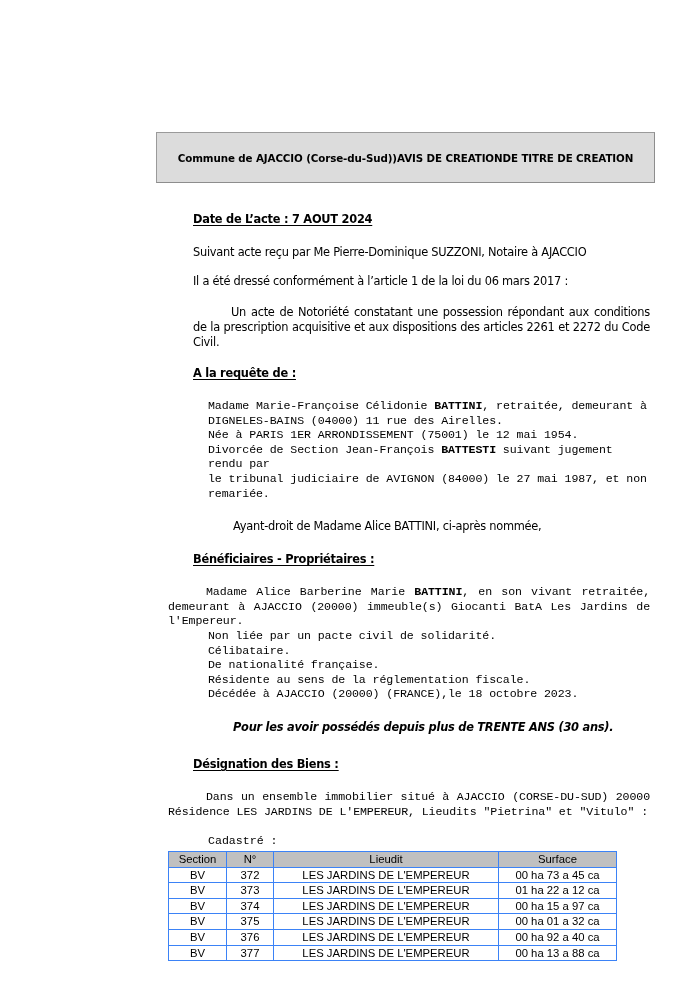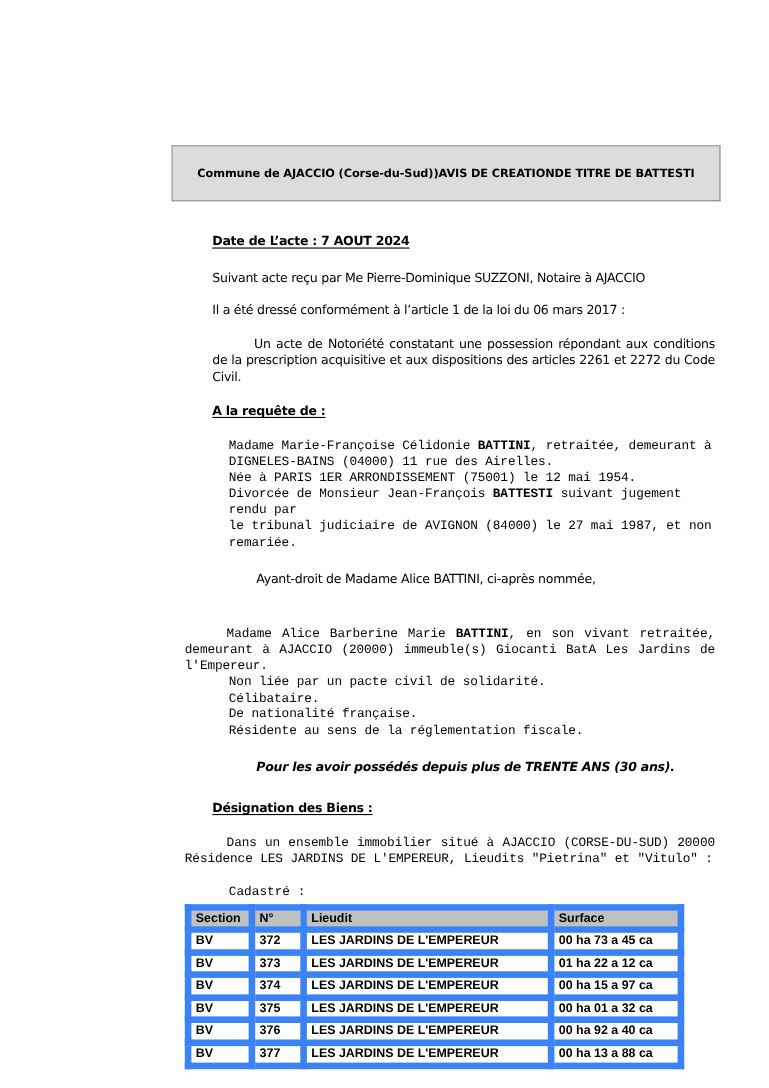--- a/index.html
+++ b/index.html
@@ -109,46 +109,46 @@
   .cad-table {
     margin-top: 3px;
     border-collapse: collapse;
     table-layout: fixed;
     width: 448px;
     font-family: "Liberation Sans", sans-serif;
     font-size: 11.3px;
     color: #000;
   }
   .cad-table th, .cad-table td {
-    border: 6px solid #3b82f6;
+    border: 1px solid #3b82f6;
     padding: 0 4px;
     height: 14.6px;
     line-height: 14.6px;
-    text-align: left;
-    font-weight: bold;
+    text-align: center;
+    font-weight: normal;
     white-space: nowrap;
     overflow: hidden;
   }
   .cad-table thead th {
     background: #c0c0c0;
   }
   .col-section { width: 58px; }
   .col-num     { width: 47px; }
   .col-lieudit { width: 225px; }
   .col-surface { width: 118px; }
 </style>
 </head>
 <body>
 
 <div class="page">
 
   <div class="title-box">
     <div class="title-line">Commune de AJACCIO (Corse-du-Sud))</div>
     <div class="title-line">AVIS DE CREATION</div>
-    <div class="title-line">DE TITRE DE BATTESTI</div>
+    <div class="title-line">DE TITRE DE CREATION</div>
   </div>
 
   <div class="body">
 
     <div class="t-calibri heading-underline">Date de L’acte :  7 AOUT 2024</div>
 
     <div class="sp-18"></div>
 
     <div class="t-calibri">Suivant acte reçu par Me Pierre-Dominique SUZZONI,  Notaire à AJACCIO</div>
 
@@ -165,43 +165,45 @@
     <div class="t-calibri heading-underline">A la requête de :</div>
 
     <div class="sp-18"></div>
 
     <div class="t-arial indent-block">
       <div>
         <span>Madame Marie-Françoise Célidonie </span><span class="bold">BATTINI</span><span>, retraitée, demeurant à DIGNELES-BAINS (04000) 11 rue des Airelles.</span>
       </div>
       <div>Née à PARIS 1ER ARRONDISSEMENT (75001) le 12 mai 1954.</div>
       <div>
-        <span>Divorcée de Monsieur Jean-François </span><span class="bold">BATTESTI</span><span> suivant jugement rendu par</span>
+        <span>Divorcée de Section Jean-François </span><span class="bold">BATTESTI</span><span> suivant jugement rendu par</span>
       </div>
       <div>le tribunal judiciaire de AVIGNON (84000) le 27 mai 1987, et non remariée.</div>
     </div>
 
     <div class="sp-18"></div>
 
     <div class="t-calibri indent-block">Ayant-droit de Madame Alice BATTINI, ci-après nommée,</div>
 
     <div class="sp-18"></div>
 
+    <div class="t-calibri heading-underline">Bénéficiaires - Propriétaires :</div>
 
     <div class="sp-18"></div>
 
     <div class="t-arial">
       <div class="justify indent-first">
         <span>Madame Alice Barberine Marie </span><span class="bold">BATTINI</span><span>, en son vivant retraitée, demeurant à AJACCIO (20000) immeuble(s) Giocanti BatA Les Jardins de l'Empereur.</span>
       </div>
       <div class="indent-block">
         <div>Non liée par un pacte civil de solidarité.</div>
         <div>Célibataire.</div>
         <div>De nationalité française.</div>
         <div>Résidente au sens de la réglementation fiscale.</div>
+        <div>Décédée à AJACCIO (20000) (FRANCE),le 18 octobre 2023.</div>
       </div>
     </div>
 
     <div class="sp-18"></div>
 
     <div class="t-calibri bolditalic indent-block">Pour les avoir possédés depuis plus de TRENTE ANS (30 ans).</div>
 
     <div class="sp-22"></div>
 
     <div class="t-calibri heading-underline">Désignation des Biens :</div>

